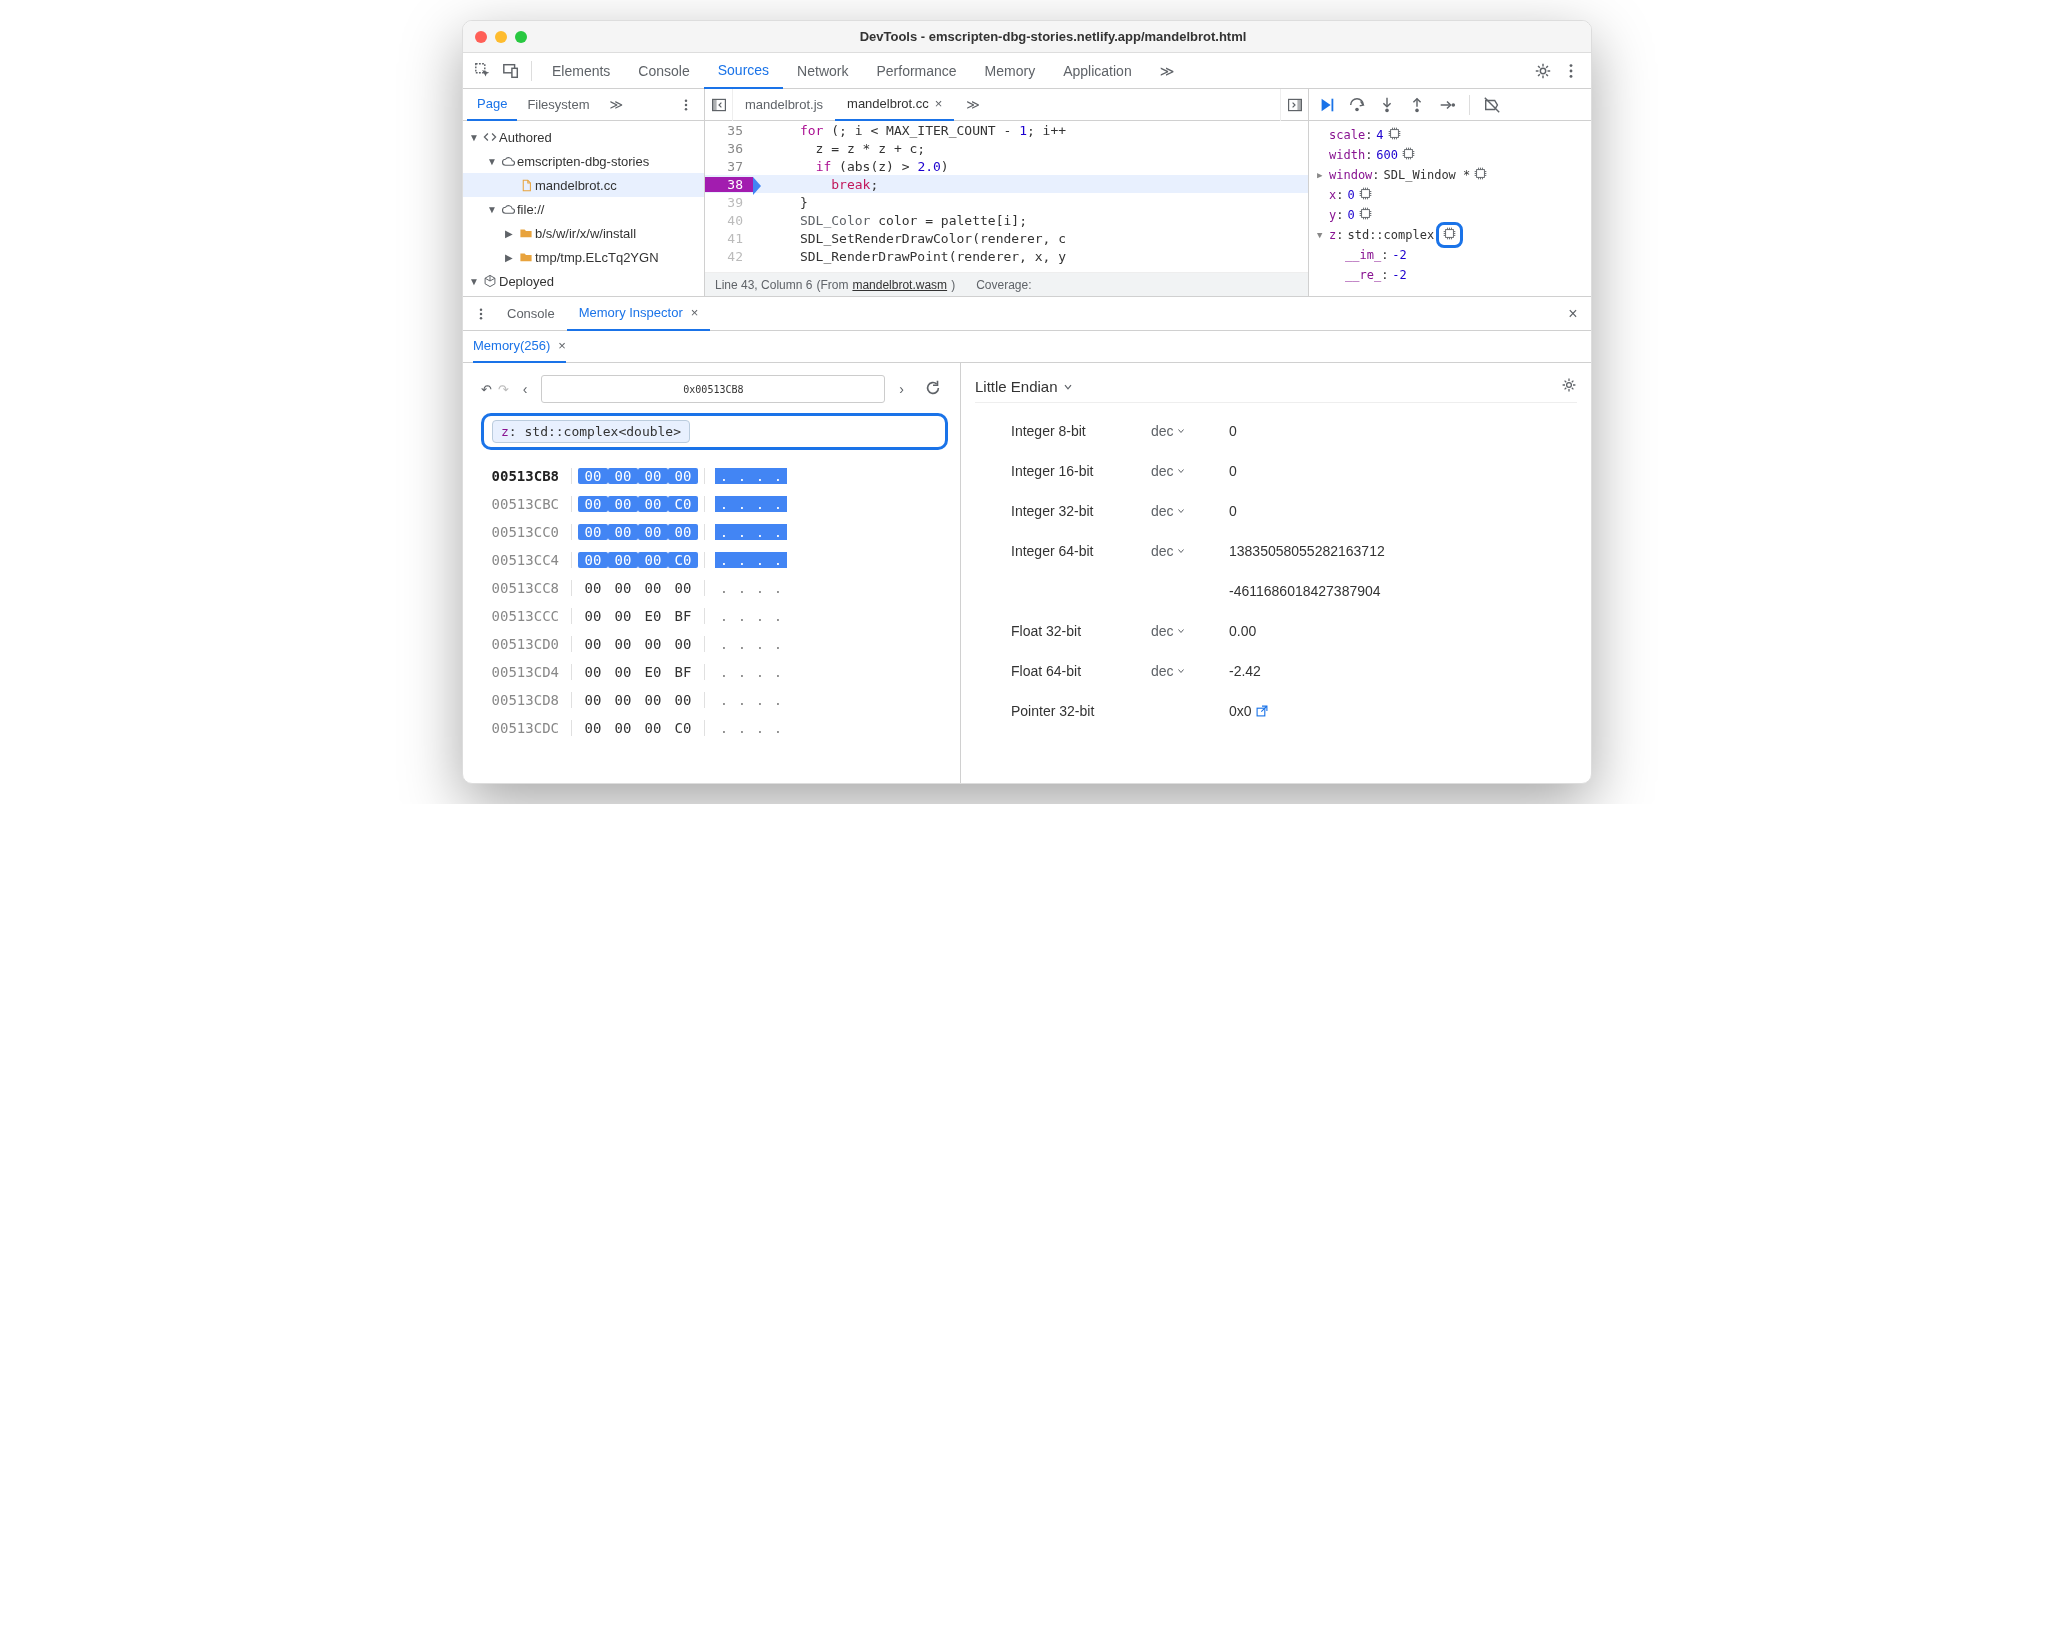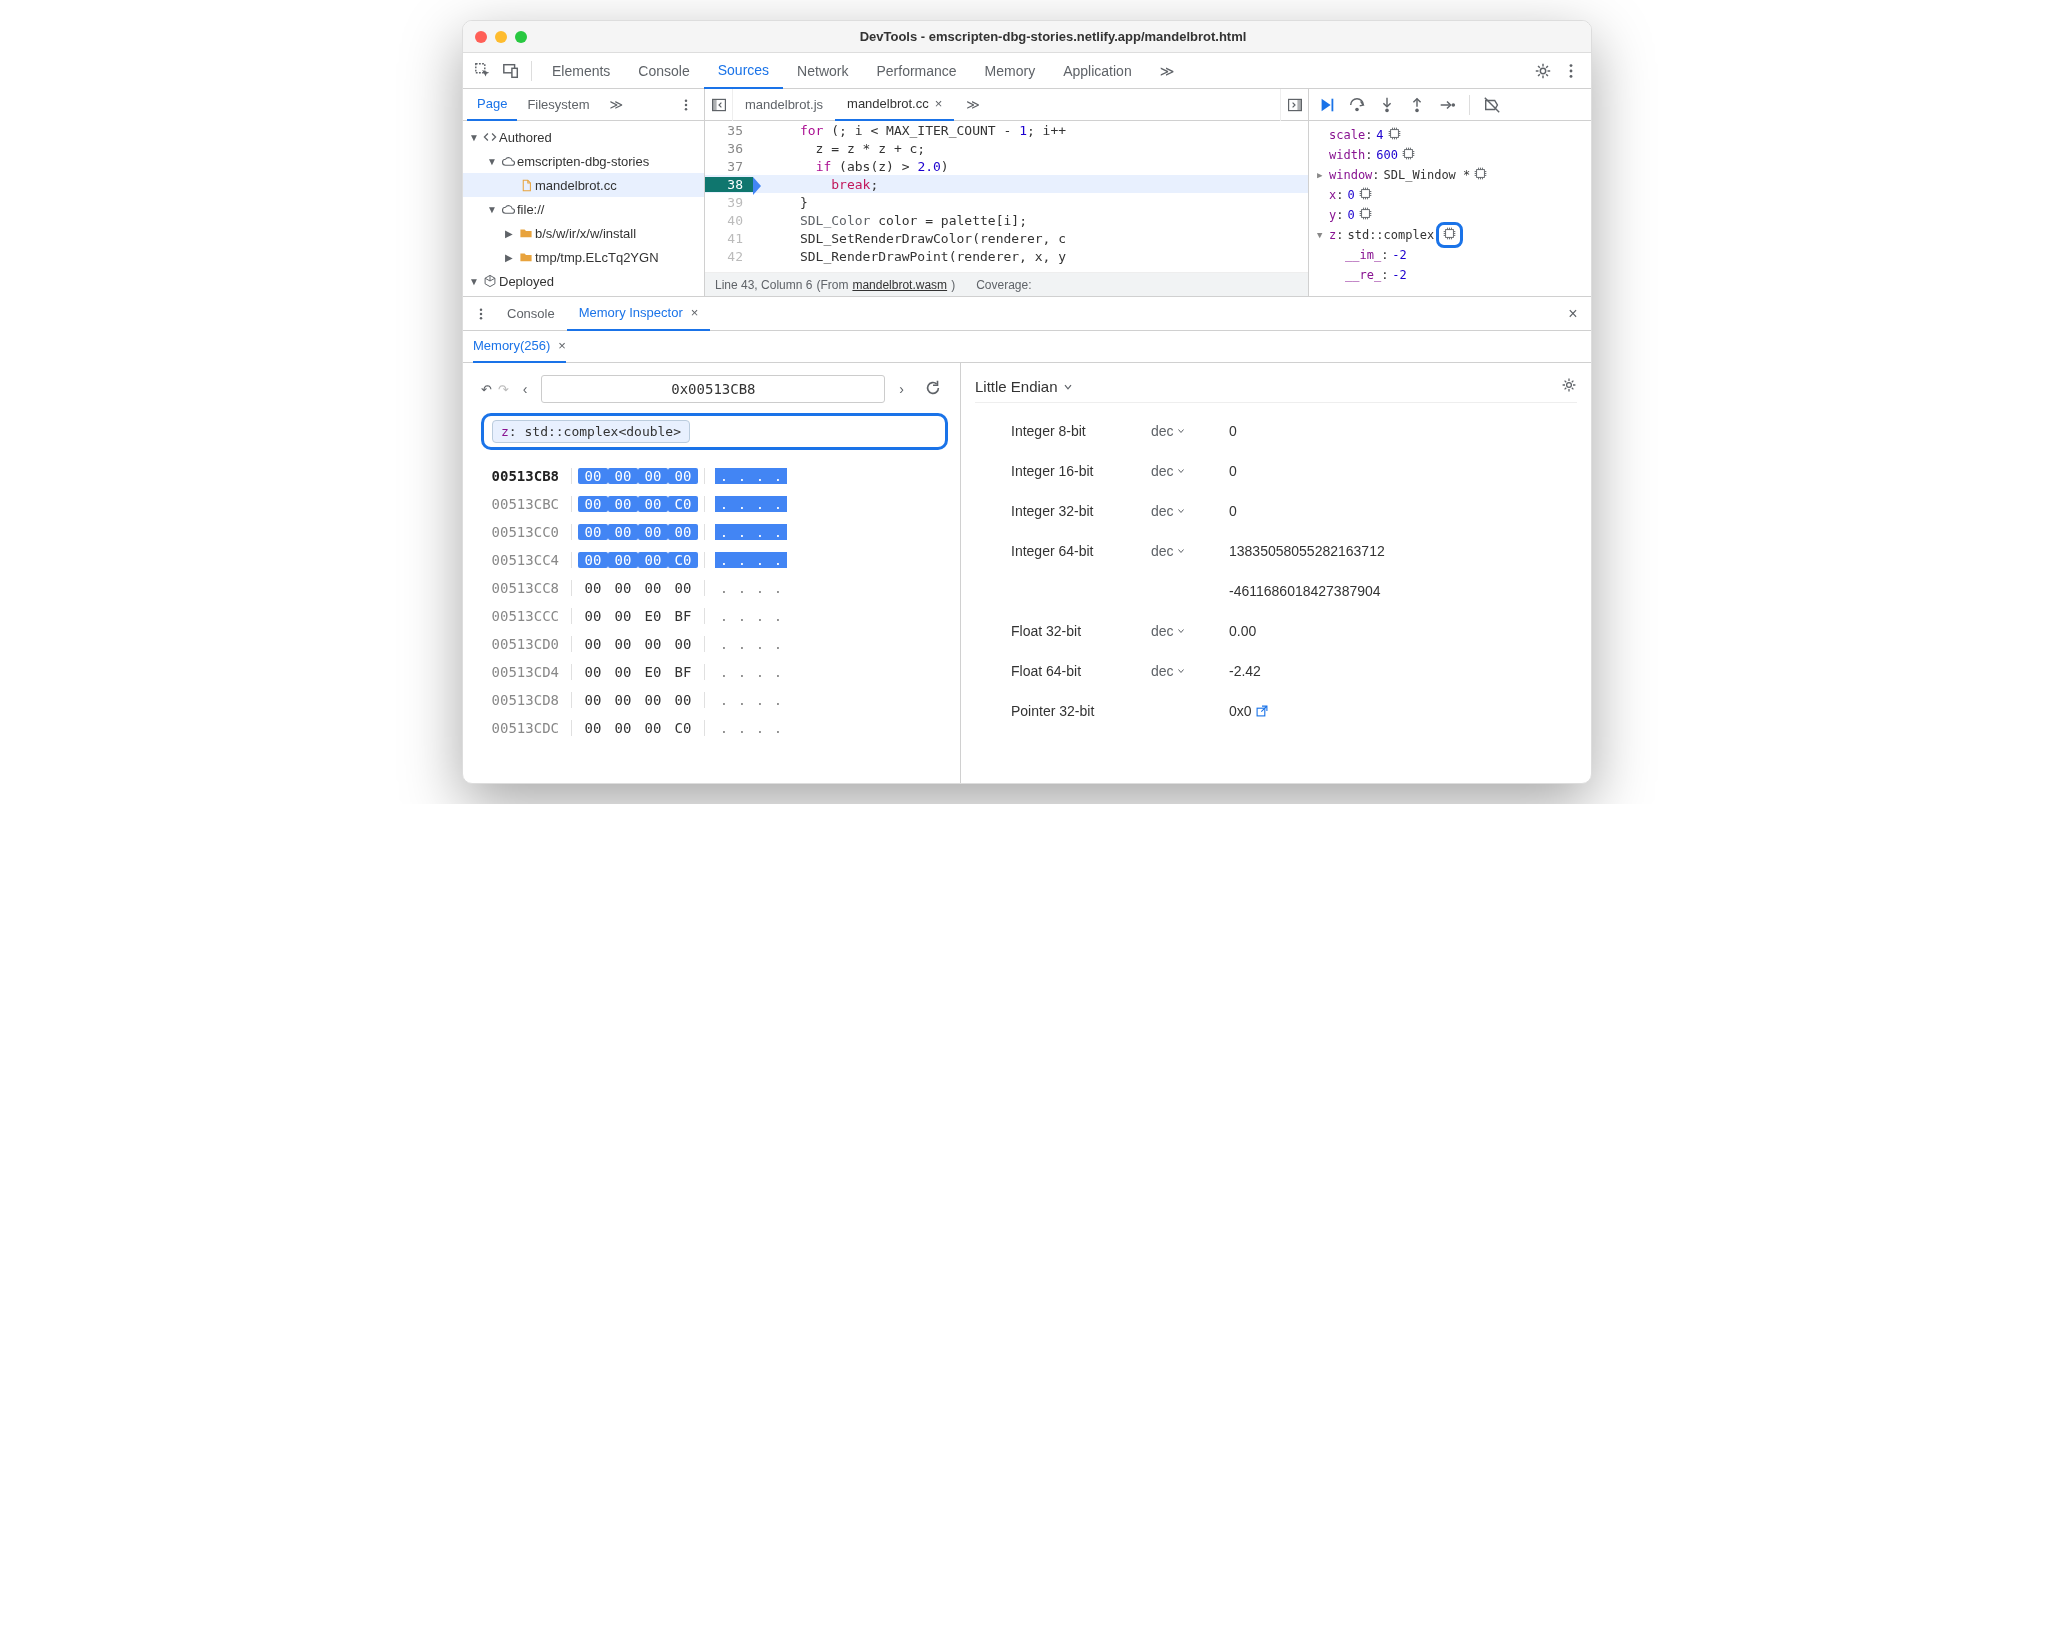--- a/index.html
+++ b/index.html
@@ -34,21 +34,21 @@
   .editor-panel { flex: 1; display: flex; flex-direction: column; border-right: 1px solid #d0d0d0; overflow: hidden; }
   .editor-tabs { display: flex; align-items: center; height: 32px; border-bottom: 1px solid #d0d0d0; }
   .ed-btn { width: 28px; height: 32px; display: flex; align-items: center; justify-content: center; color: #5f6368; border-right: 1px solid #eee; }
   .ed-btn:last-child { border-right: none; border-left: 1px solid #eee; }
   .ed-tab { padding: 0 12px; height: 32px; display: flex; align-items: center; color: #5f6368; cursor: pointer; font-size: 13px; }
   .ed-tab.active { color: #333; background: #fff; border-bottom: 2px solid #1a73e8; }
   .ed-close { margin-left: 6px; color: #5f6368; }
   .code-area { flex: 1; font-family: Menlo, monospace; font-size: 13px; overflow: hidden; white-space: pre; }
   .code-line { display: flex; height: 18px; align-items: center; }
   .gutter { width: 48px; text-align: right; padding-right: 10px; color: #888; user-select: none; }
-  .code-line.current .gutter { background: #0f766e; color: #fff; position: relative; padding-left: 8px; }
+  .code-line.current .gutter { background: #a21caf; color: #fff; position: relative; padding-left: 8px; }
   .code-line.current .gutter::after { content:""; position: absolute; right: -8px; top: 0; border-left: 8px solid #4285f4; border-top: 9px solid transparent; border-bottom: 9px solid transparent; }
   .code-line.current { background: #e8f0fe; }
   .code-line.after .gutter { color: #bbb; }
   .kw { color: #aa0d91; } .num { color: #1c00cf; } .brk { color: #c2185b; } .type { color: #5f6368; }
   .status-line { height: 24px; border-top: 1px solid #eee; background: #f1f3f4; display: flex; align-items: center; padding: 0 10px; font-size: 12px; color: #5f6368; gap: 4px; }
   .status-line a { color: #333; text-decoration: underline; }
 
   .debug-panel { width: 282px; display: flex; flex-direction: column; overflow: hidden; }
   .dbg-toolbar { display: flex; align-items: center; height: 32px; border-bottom: 1px solid #d0d0d0; padding: 0 4px; gap: 2px; }
   .dbg-btn { width: 28px; height: 28px; display: flex; align-items: center; justify-content: center; color: #5f6368; }
@@ -65,21 +65,21 @@
   .close-x { margin-left: 8px; color: #5f6368; }
   .drawer-x { margin-left: auto; width: 28px; text-align: center; color: #5f6368; font-size: 16px; }
 
   .mem-sub { display: flex; align-items: center; height: 32px; border-bottom: 1px solid #d0d0d0; padding: 0 10px; }
   .mem-sub-tab { color: #1a73e8; border-bottom: 2px solid #1a73e8; height: 32px; display: flex; align-items: center; }
 
   .inspector-body { display: flex; height: 420px; }
   .hex-side { width: 498px; border-right: 1px solid #d0d0d0; padding: 12px 12px 12px 18px; display: flex; flex-direction: column; }
   .hex-nav { display: flex; align-items: center; gap: 8px; margin-bottom: 10px; }
   .nav-arrows { display: flex; gap: 6px; color: #5f6368; }
-  .addr-box { flex: 1; border: 1px solid #ccc; border-radius: 3px; height: 28px; display: flex; align-items: center; justify-content: center; font-family: Menlo, monospace; font-size: 14px; }
+  .addr-box { flex: 1; border: 1px solid #ccc; border-radius: 3px; height: 28px; display: flex; align-items: center; justify-content: center; font-family: Menlo, monospace; font-size: 10px; }
   .pager { color: #5f6368; padding: 0 6px; font-size: 14px; }
   .refresh { color: #5f6368; padding: 0 6px; }
 
   .obj-chip { display: inline-flex; border: 3px solid #1a73e8; border-radius: 10px; padding: 4px 8px; margin-bottom: 12px; }
   .chip-inner { background: #e8f0fe; border: 1px solid #bcd; border-radius: 4px; padding: 3px 8px; font-family: Menlo, monospace; font-size: 13px; }
   .chip-inner .z { color: #881391; }
 
   .hex-table { font-family: Menlo, monospace; font-size: 14px; }
   .hex-row { display: flex; align-items: center; height: 28px; }
   .hex-addr { width: 90px; text-align: right; color: #888; padding-right: 12px; }

